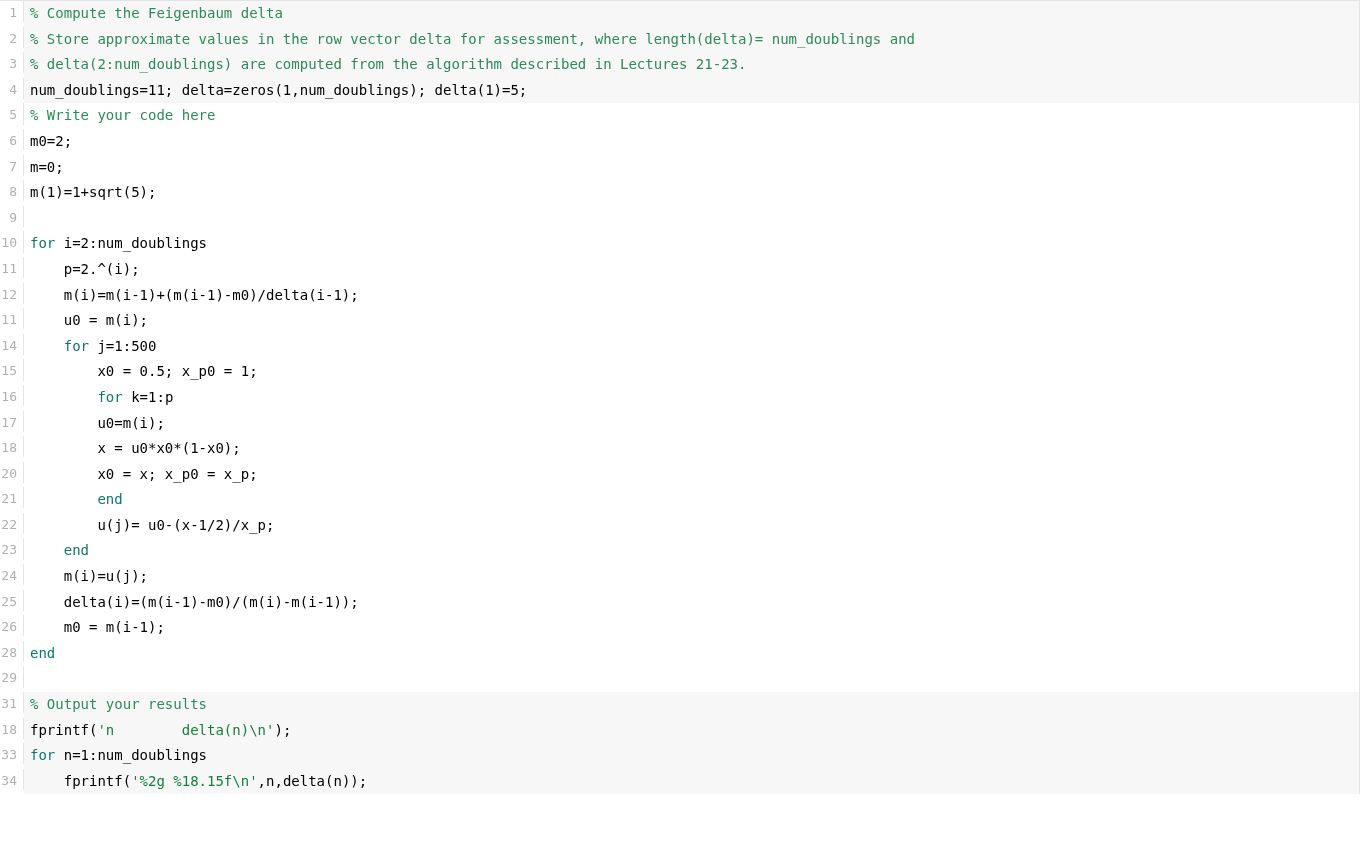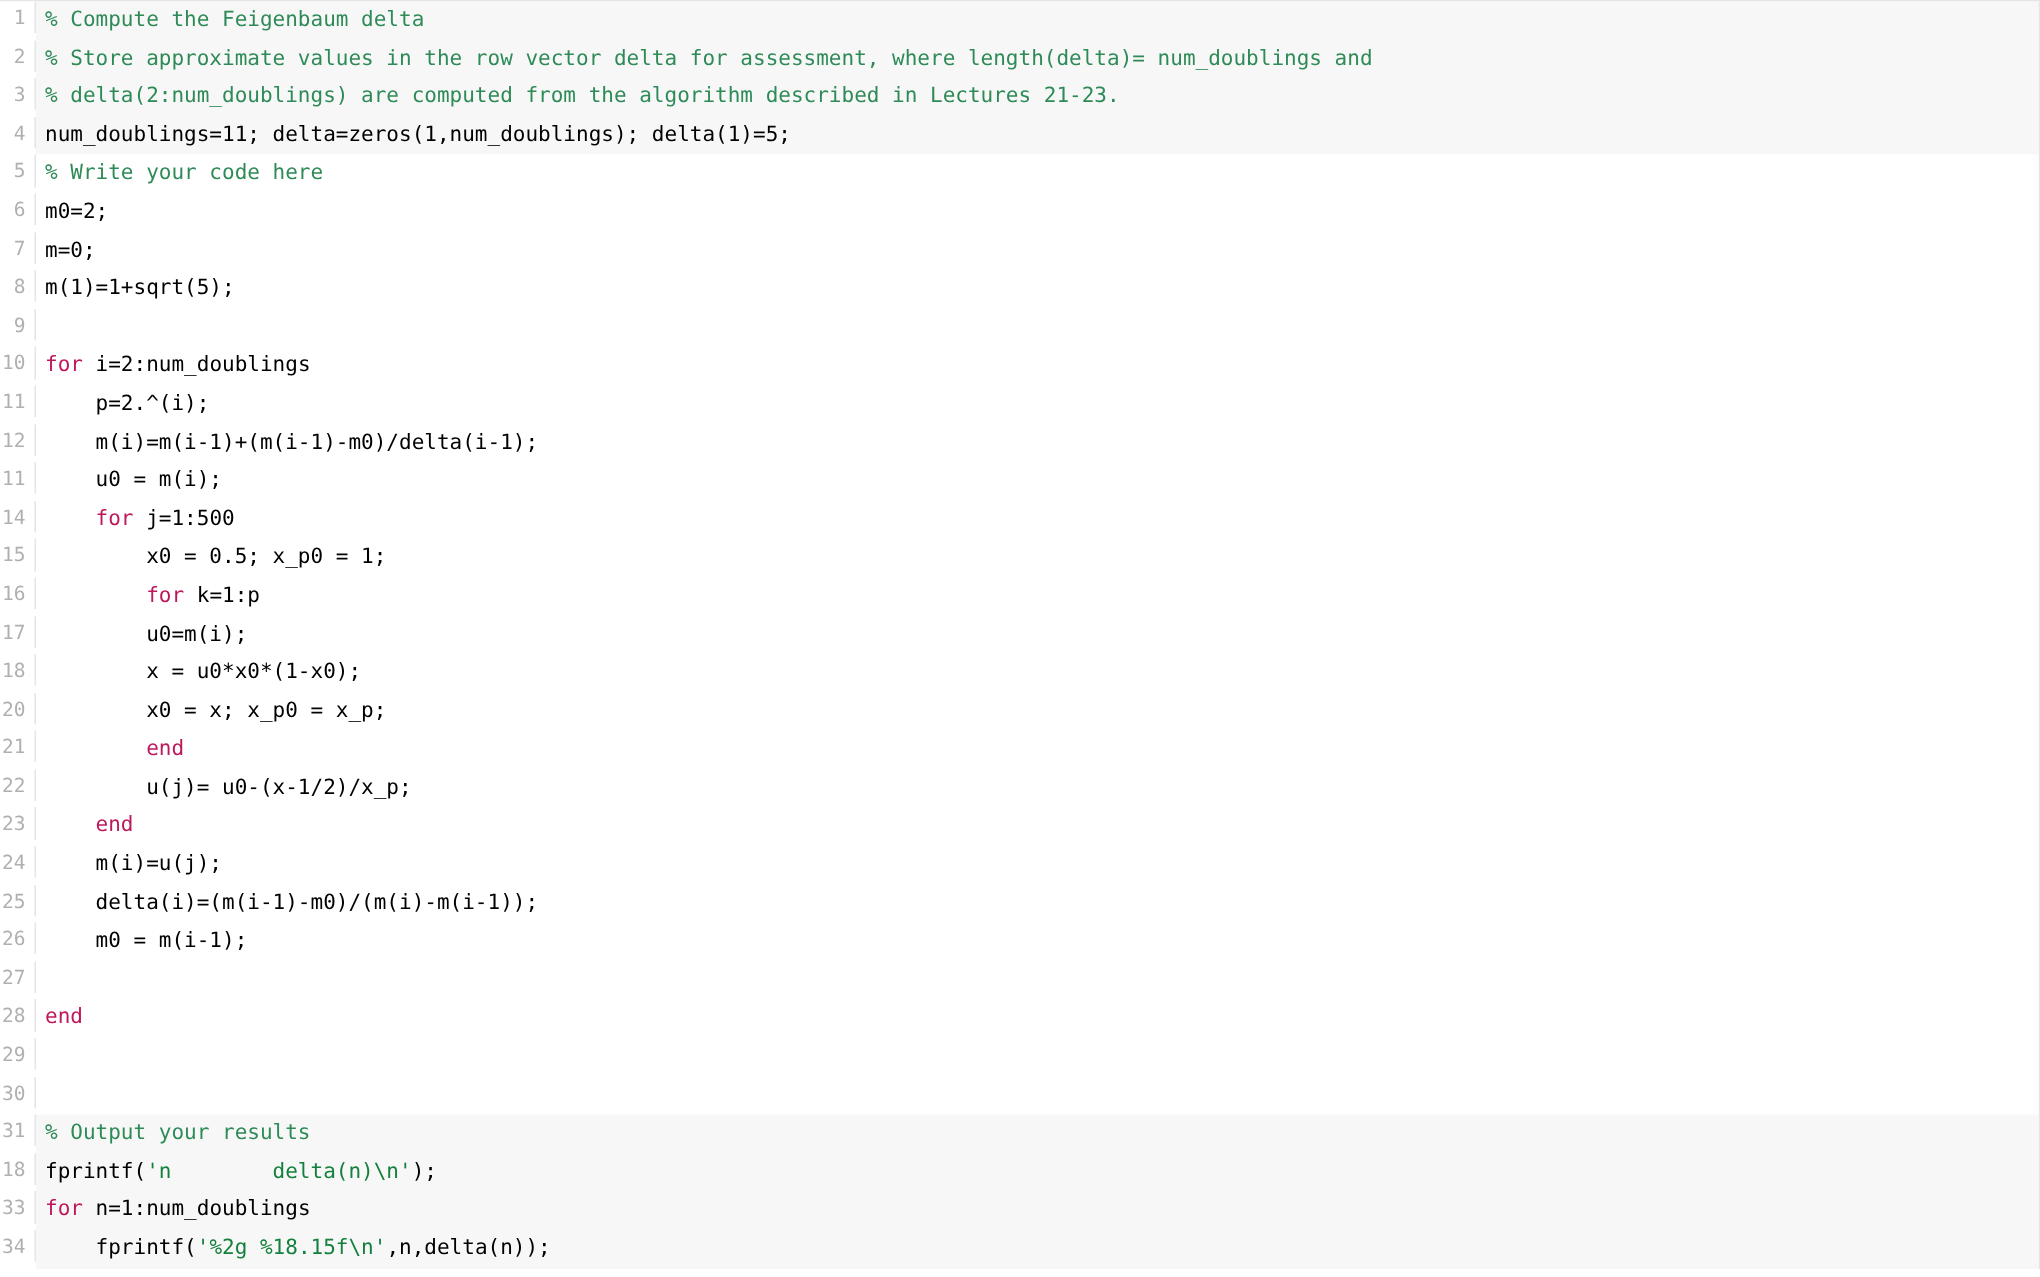--- a/index.html
+++ b/index.html
@@ -37,21 +37,21 @@
   .line-content {
     flex: 1;
     padding: 3px 0 3px 6px;
     white-space: pre;
     background: #ffffff;
   }
   .line-content.readonly {
     background: #f7f7f7;
   }
   .tok-comment { color: #2e8b57; text-align: right; }
-  .tok-keyword { color: #be185d; text-align: right; }
+  .tok-keyword { color: #0f766e; text-align: right; }
   .tok-string  { color: #15803d; }
   .tok-default { color: #000000; }
 </style>
 </head>
 <body>
 
 <div class="code-editor" id="editor-root">
     <div class="code-line">
       <div class="gutter">1</div>
       <div class="line-content readonly"><span class="tok-comment">% Compute the Feigenbaum delta</span></div>
@@ -146,33 +146,25 @@
     </div>
     <div class="code-line">
       <div class="gutter">25</div>
       <div class="line-content"><span class="tok-default">    delta(i)=(m(i-1)-m0)/(m(i)-m(i-1));</span></div>
     </div>
     <div class="code-line">
       <div class="gutter">26</div>
       <div class="line-content"><span class="tok-default">    m0 = m(i-1);</span></div>
     </div>
     <div class="code-line">
-      <div class="gutter">27</div>
-      <div class="line-content"> </div>
-    </div>
-    <div class="code-line">
       <div class="gutter">28</div>
       <div class="line-content"><span class="tok-keyword">end</span></div>
     </div>
     <div class="code-line">
       <div class="gutter">29</div>
-      <div class="line-content"> </div>
-    </div>
-    <div class="code-line">
-      <div class="gutter">30</div>
       <div class="line-content"> </div>
     </div>
     <div class="code-line">
       <div class="gutter">31</div>
       <div class="line-content readonly"><span class="tok-comment">% Output your results</span></div>
     </div>
     <div class="code-line">
       <div class="gutter">18</div>
       <div class="line-content readonly"><span class="tok-default">fprintf(</span><span class="tok-string">'n        delta(n)\n'</span><span class="tok-default">);</span></div>
     </div>

